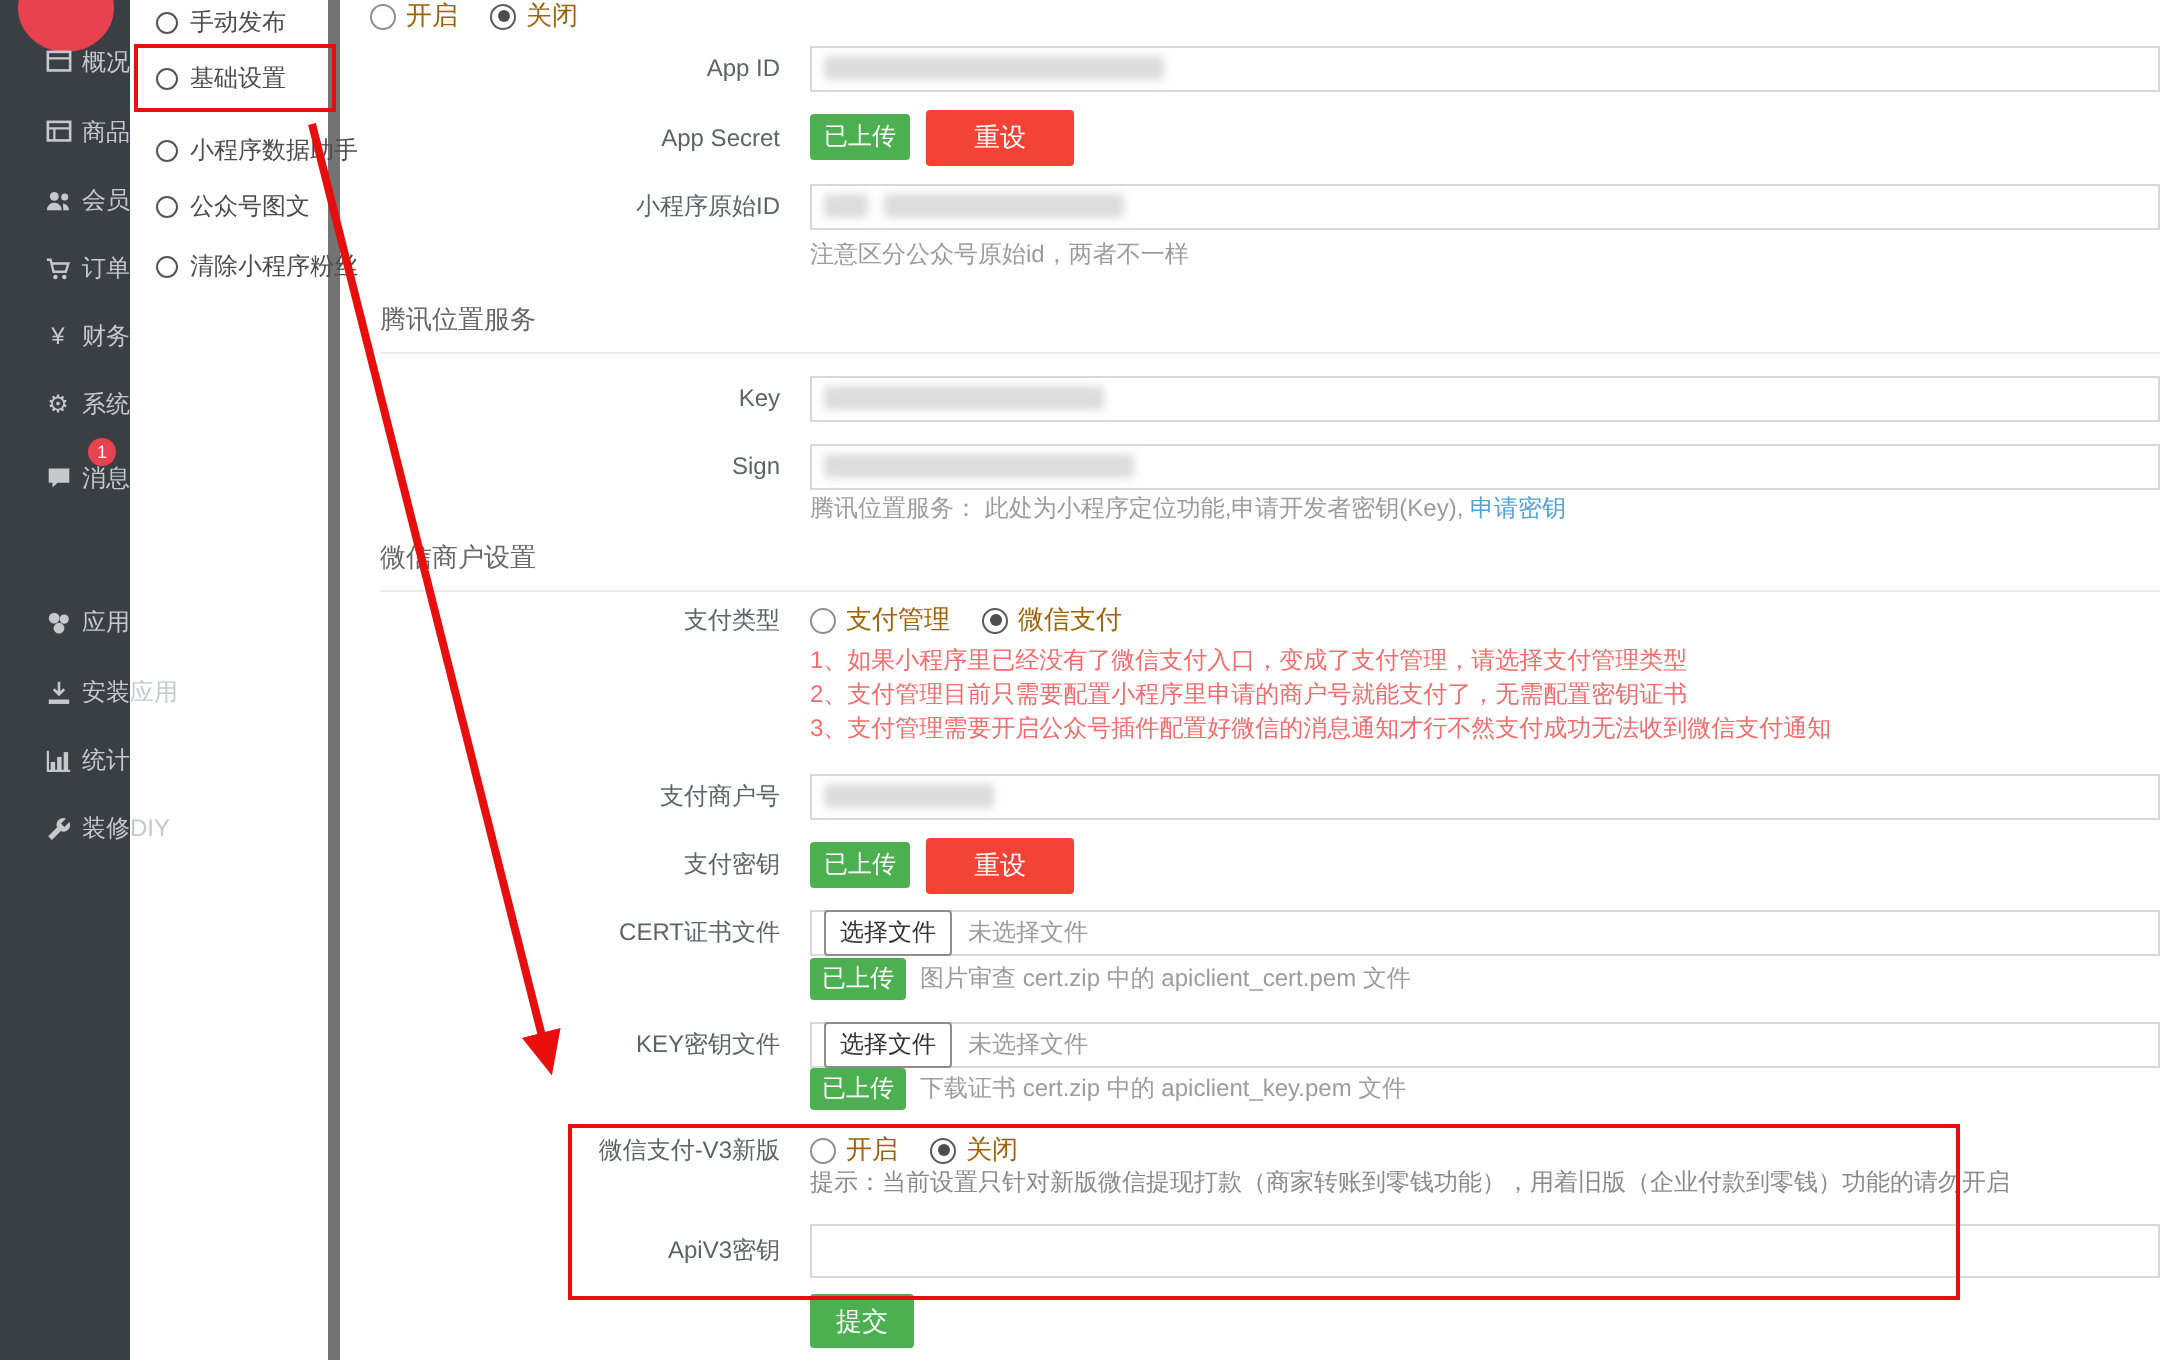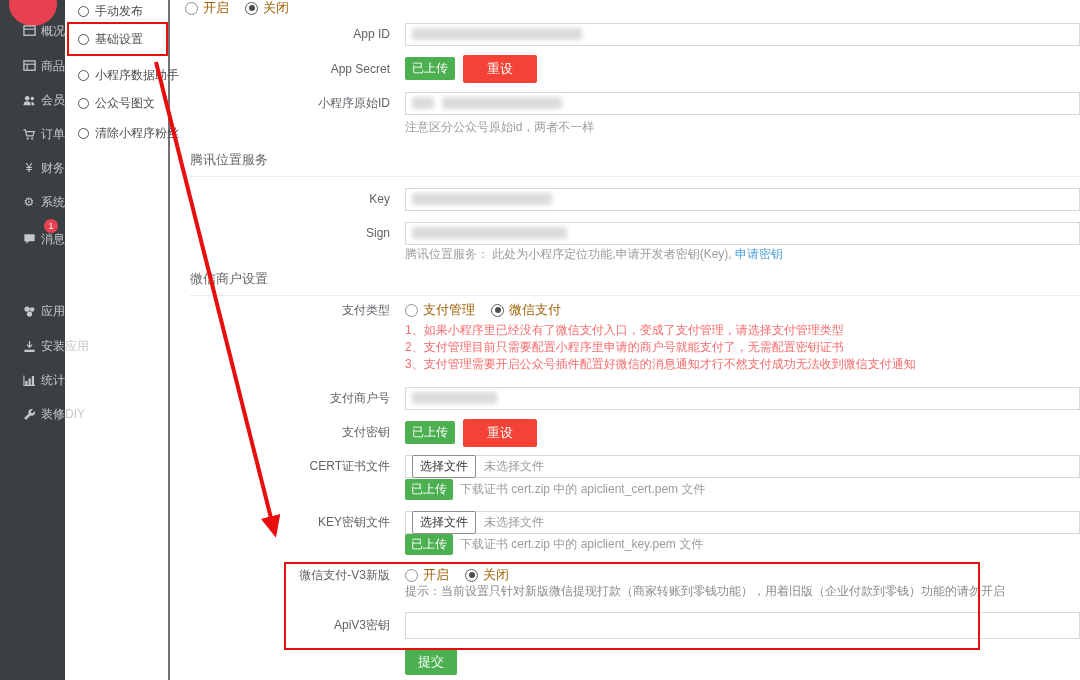--- a/index.html
+++ b/index.html
@@ -11,21 +11,21 @@
   .logo{position:absolute;left:9px;top:-18px;width:48px;height:44px;border-radius:50%;background:#e74150;}
   .snav{position:absolute;left:0;width:65px;height:18px;display:flex;align-items:center;gap:5px;
         padding-left:9px;box-sizing:border-box;color:#c6c9cc;font-size:12px;white-space:nowrap;cursor:pointer;margin-left:13px;}
   .snav .ic{width:14px;flex:none;display:flex;align-items:center;justify-content:center;font-size:12px;color:#c6c9cc;}
   .snav svg{display:block}
   .badge{position:absolute;background:#e84150;color:#fff;font-size:9px;width:14px;height:14px;
          border-radius:50%;line-height:14px;text-align:center;z-index:6;}
 
   
   .submenu{position:absolute;left:65px;top:0;width:105px;height:680px;background:#fff;
-           border-right:2px solid #737373;box-sizing:border-box;z-index:4;}
+           border-right:6px solid #737373;box-sizing:border-box;z-index:4;}
   .subitem{position:absolute;left:13px;height:16px;display:flex;align-items:center;gap:6px;
            font-size:12px;color:#4c4c4c;white-space:nowrap;cursor:pointer;}
   .ring{width:9px;height:9px;border:1.5px solid #555;border-radius:50%;flex:none;background:#fff;}
 
   
   .content{position:absolute;left:170px;top:0;width:910px;height:680px;background:#fff;}
   .row{position:absolute;left:0;width:100%;display:flex;align-items:center;}
   .rlabel{width:220px;flex:none;text-align:right;font-size:12px;color:#5f6368;}
   .rctrl{margin-left:15px;display:flex;align-items:center;min-width:0;}
   .abs{position:absolute;}
@@ -300,21 +300,21 @@
       <div class="rlabel">CERT证书文件</div>
       <div class="rctrl">
           <div class="input full">
         <span class="file-btn">选择文件</span>
         <span class="grey">未选择文件</span>
       </div>
         </div>
     </div>
     <div class="abs" style="left:235px;top:479px;display:flex;align-items:center">
       <span class="badge-green">已上传</span>
-      <span class="hint">下载证书 cert.zip 中的 apiclient_cert.pem 文件</span>
+      <span class="hint">图片审查 cert.zip 中的 apiclient_cert.pem 文件</span>
     </div>
 
     <div class="row" style="top:510px;height:24px">
       <div class="rlabel">KEY密钥文件</div>
       <div class="rctrl">
           <div class="input full">
         <span class="file-btn">选择文件</span>
         <span class="grey">未选择文件</span>
       </div>
         </div>

